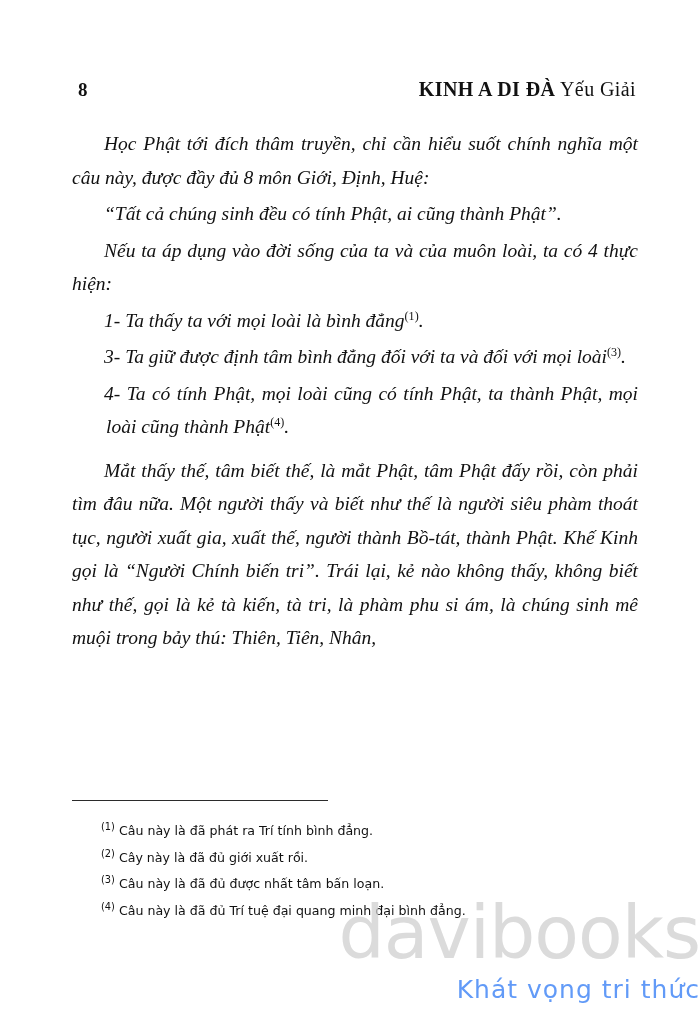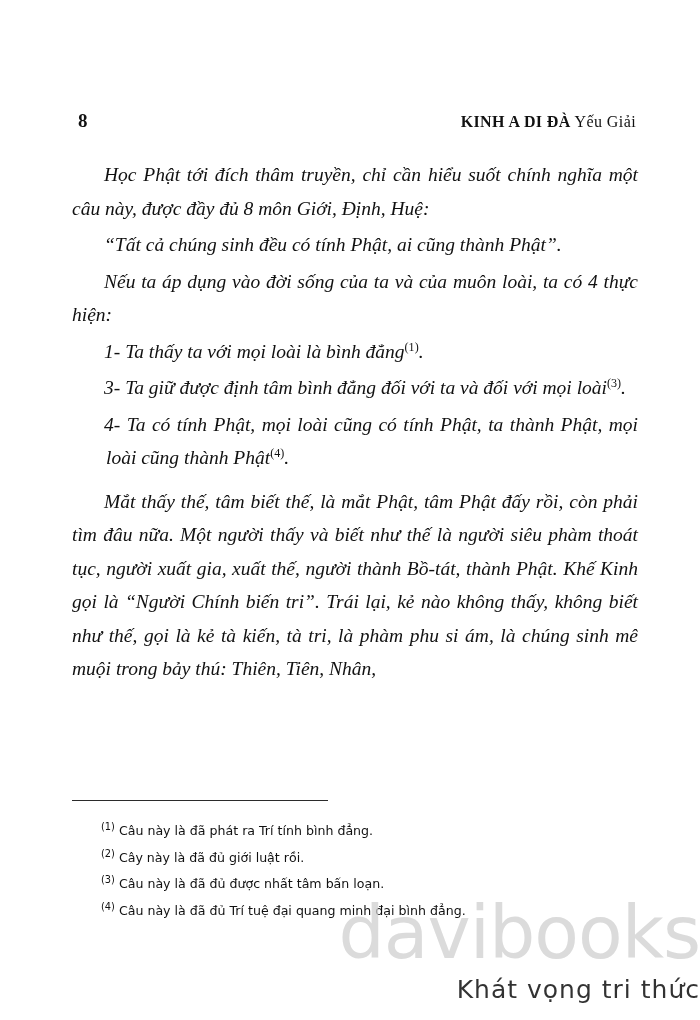--- a/index.html
+++ b/index.html
@@ -31,23 +31,22 @@
     padding: 0 12px 0 26px;
     margin-bottom: 26px;
   }
   .folio {
     font-size: 19px;
     font-weight: bold;
     font-family: "Liberation Serif", serif;
     letter-spacing: 0.5px;
   }
   .running-head {
-    font-size: 16px;
+    font-size: 20px;
     letter-spacing: 0.4px;
-    margin-top: 35px;
   }
   .running-head .rh-strong {
     font-weight: bold;
   }
   .running-head .rh-light {
     font-weight: normal;
   }
 
   
   .body-text {
@@ -126,21 +125,21 @@
     font-family: "DejaVu Sans", sans-serif;
     font-size: 73px;
     color: #cfcfcf;
     opacity: 0.75;
     letter-spacing: -1px;
     line-height: 1;
   }
   .wm-sub {
     font-family: "DejaVu Sans", sans-serif;
     font-size: 25px;
-    color: #000000;
+    color: #3b82f6;
     opacity: 0.8;
     letter-spacing: 1px;
     margin-top: 6px;
   }
 </style>
 </head>
 <body>
 
 <div class="page">
 
@@ -179,21 +178,21 @@
     <p class="para">Mắt thấy thế, tâm biết thế, là mắt Phật, tâm Phật đấy rồi, còn phải tìm đâu nữa. Một người thấy và biết như thế là người siêu phàm thoát tục, người xuất gia, xuất thế, người thành Bồ-tát, thành Phật. Khế Kinh gọi là “Người Chính biến tri”. Trái lại, kẻ nào không thấy, không biết như thế, gọi là kẻ tà kiến, tà tri, là phàm phu si ám, là chúng sinh mê muội trong bảy thú: Thiên, Tiên, Nhân,</p>
   </div>
 
   <div class="footnote-area">
     <div class="fn-rule"></div>
     <div class="footnotes">
       <span class="fn">
         <span class="fn-mark">(1)</span><span>Câu này là đã phát ra Trí tính bình đẳng.</span>
       </span>
       <span class="fn">
-        <span class="fn-mark">(2)</span><span>Cây này là đã đủ giới luật rồi.</span>
+        <span class="fn-mark">(2)</span><span>Cây này là đã đủ giới xuất rồi.</span>
       </span>
       <span class="fn">
         <span class="fn-mark">(3)</span><span>Câu này là đã đủ được nhất tâm bấn loạn.</span>
       </span>
       <span class="fn">
         <span class="fn-mark">(4)</span><span>Câu này là đã đủ Trí tuệ đại quang minh đại bình đẳng.</span>
       </span>
     </div>
   </div>
 

